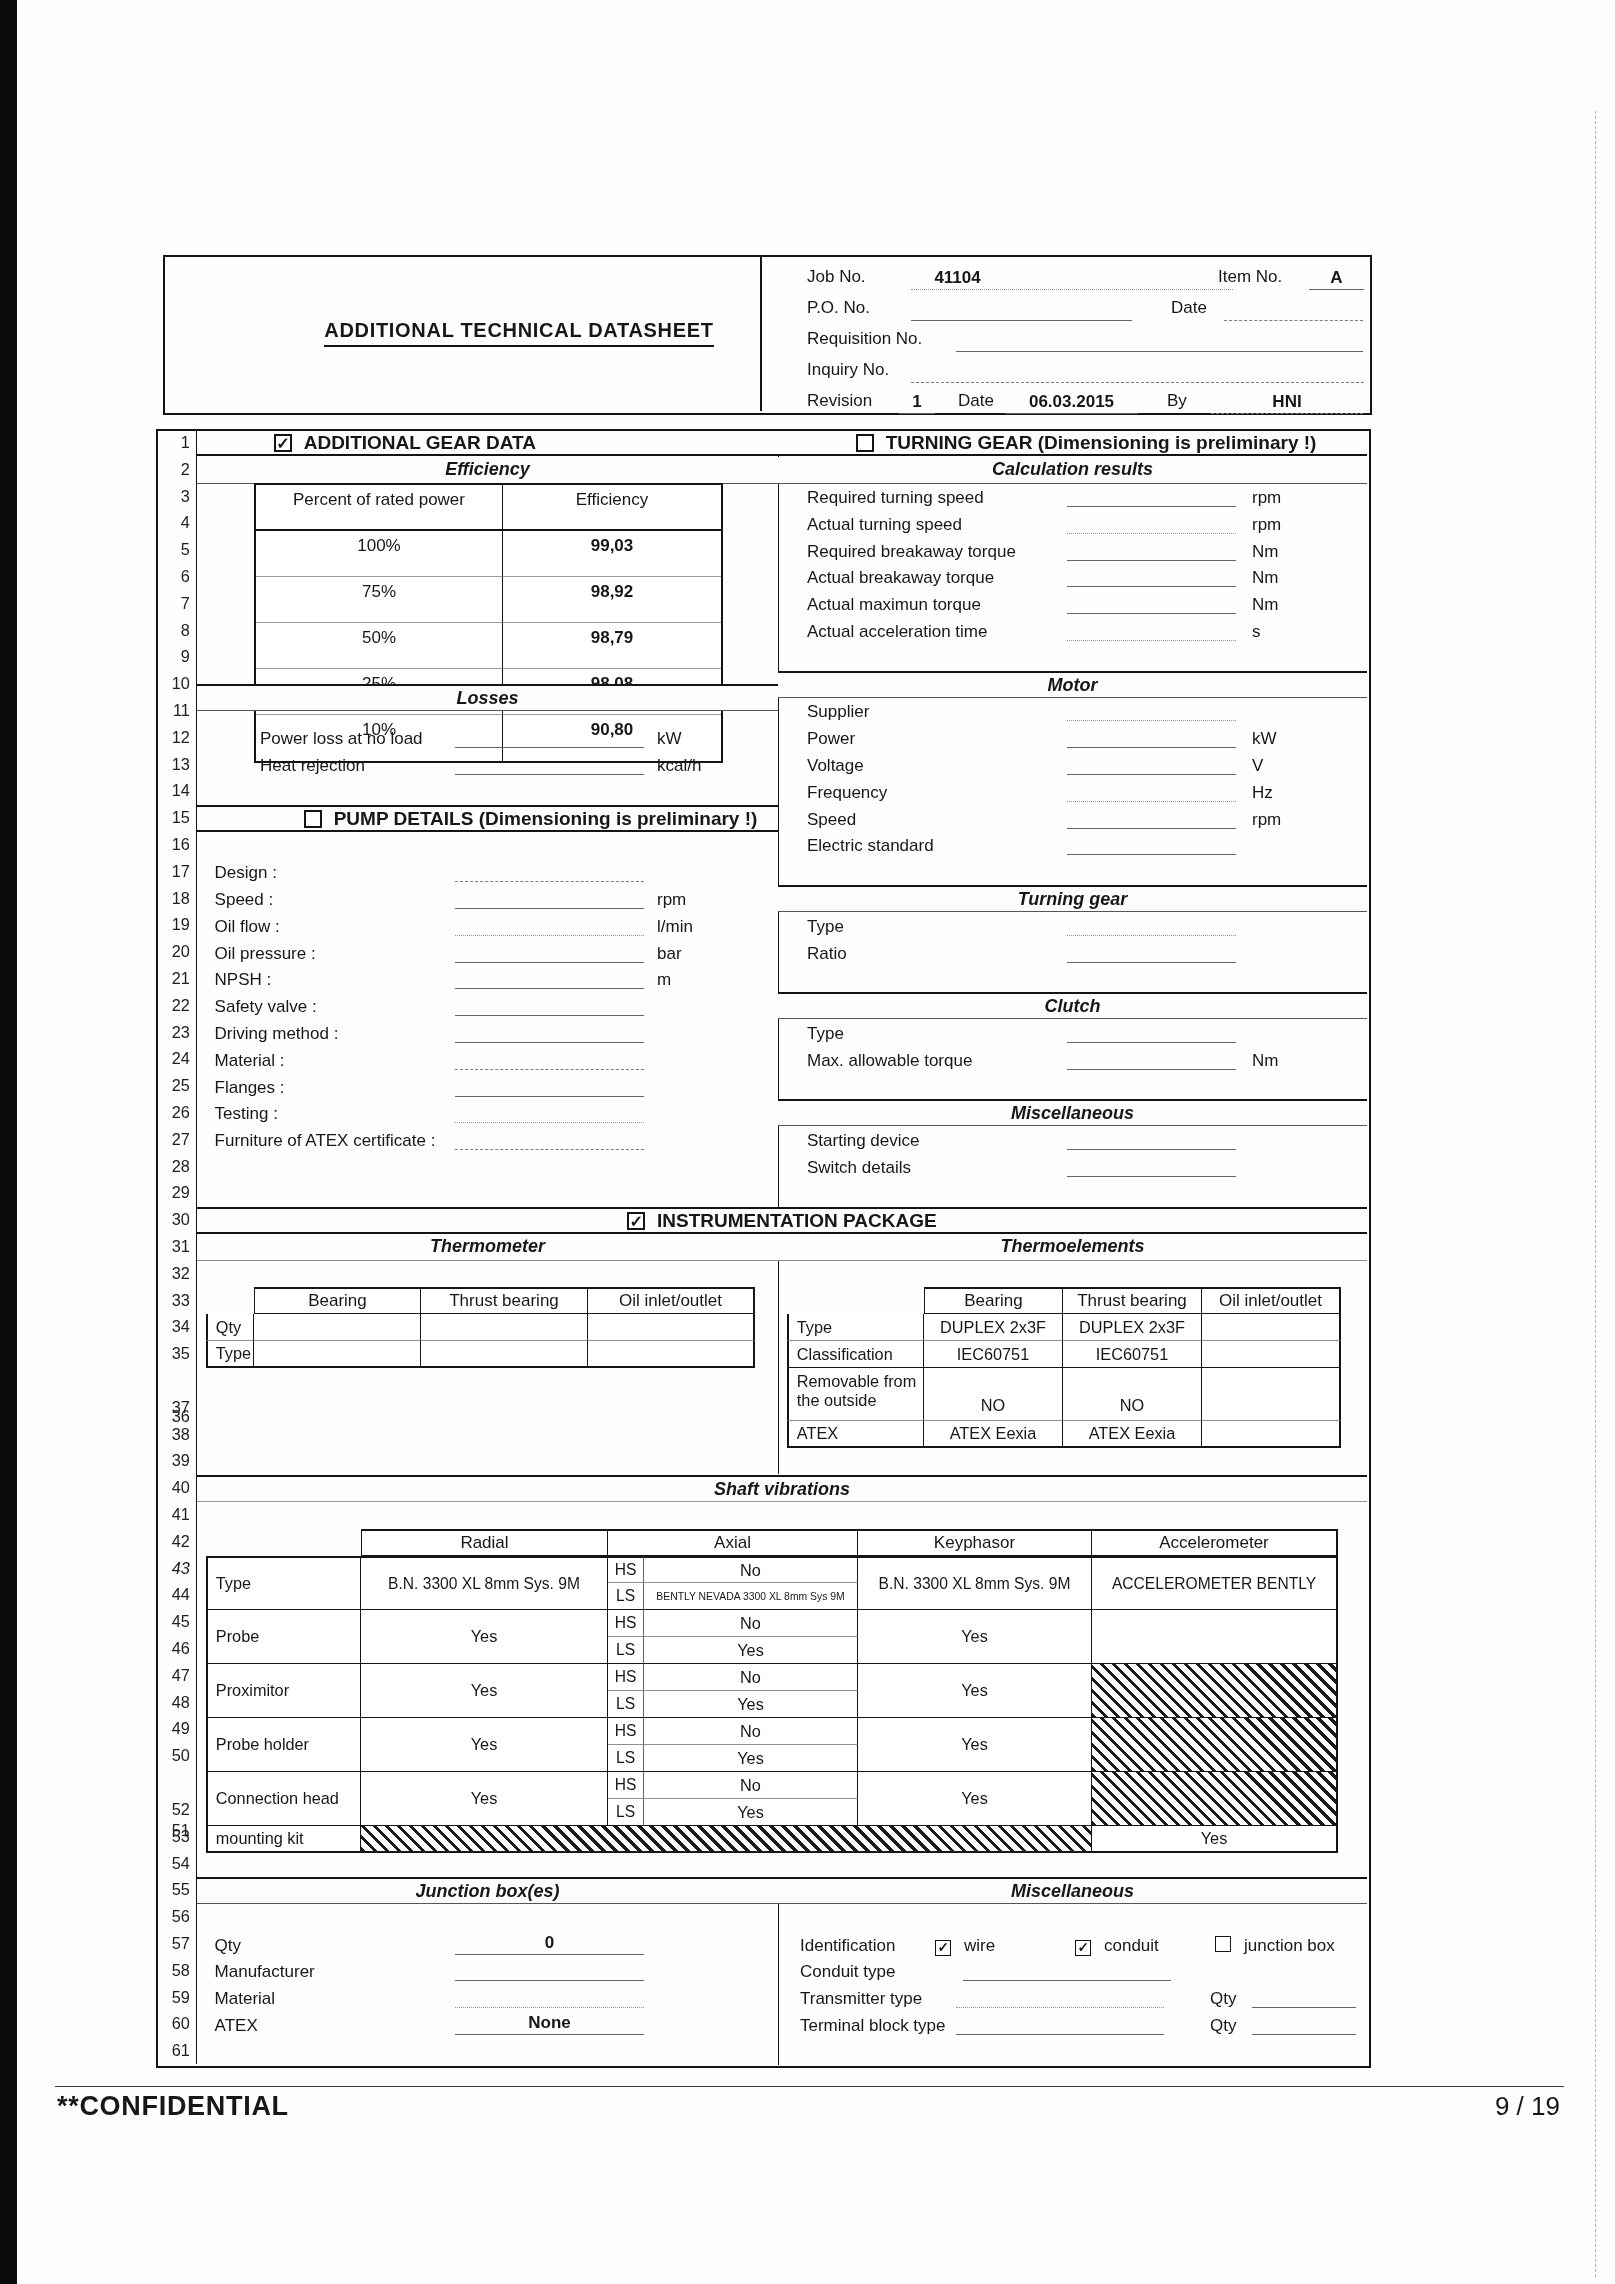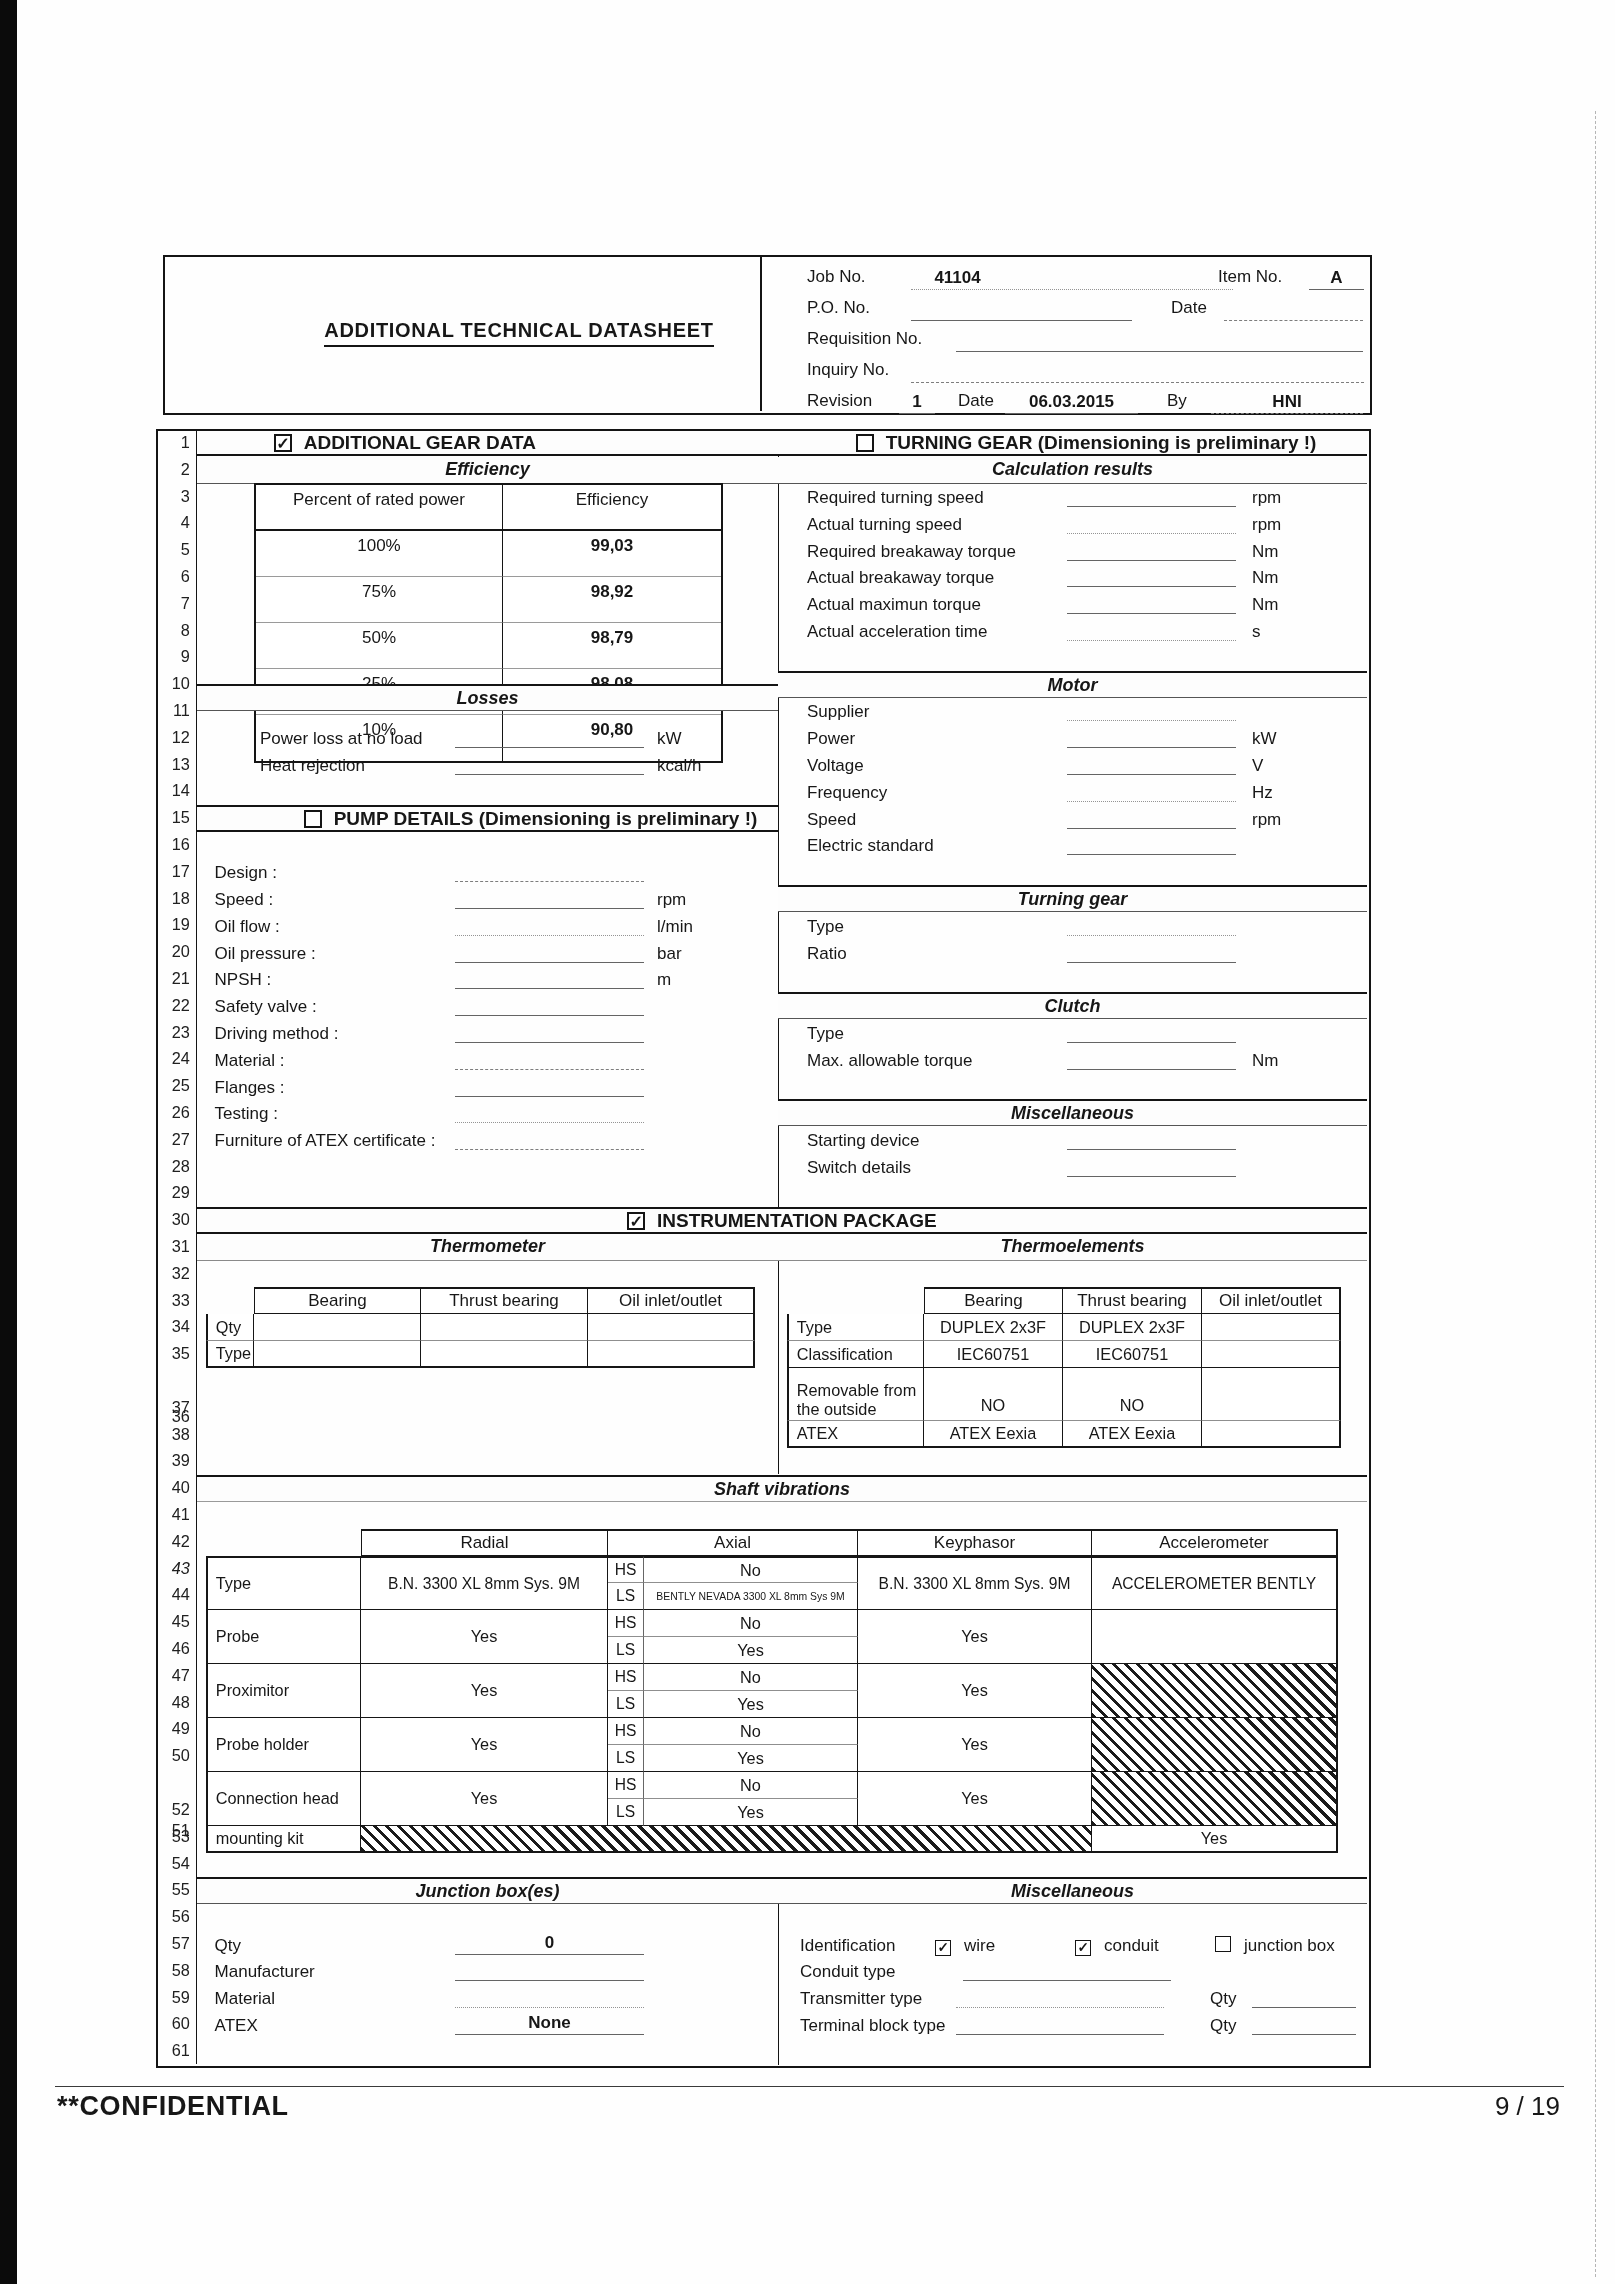--- a/index.html
+++ b/index.html
@@ -392,21 +392,21 @@
     <div class="sc lab">Type</div>
     <div class="sc">DUPLEX 2x3F</div>
     <div class="sc">DUPLEX 2x3F</div>
     <div class="sc rt"></div>
 
     <div class="sc lab pb">Classification</div>
     <div class="sc pb">IEC60751</div>
     <div class="sc pb">IEC60751</div>
     <div class="sc pb rt"></div>
 
-    <div class="sc lab wrap" style="align-items:flex-end;padding-bottom:0">Removable from the outside</div>
+    <div class="sc lab wrap" style="align-items:flex-end;padding-bottom:9px">Removable from the outside</div>
     <div class="sc" style="align-items:flex-end;padding-bottom:5.2px">NO</div>
     <div class="sc" style="align-items:flex-end;padding-bottom:5.2px">NO</div>
     <div class="sc rt"></div>
 
     <div class="sc lab bb">ATEX</div>
     <div class="sc bb">ATEX Eexia</div>
     <div class="sc bb">ATEX Eexia</div>
     <div class="sc bb rt"></div>
   </div>
 

